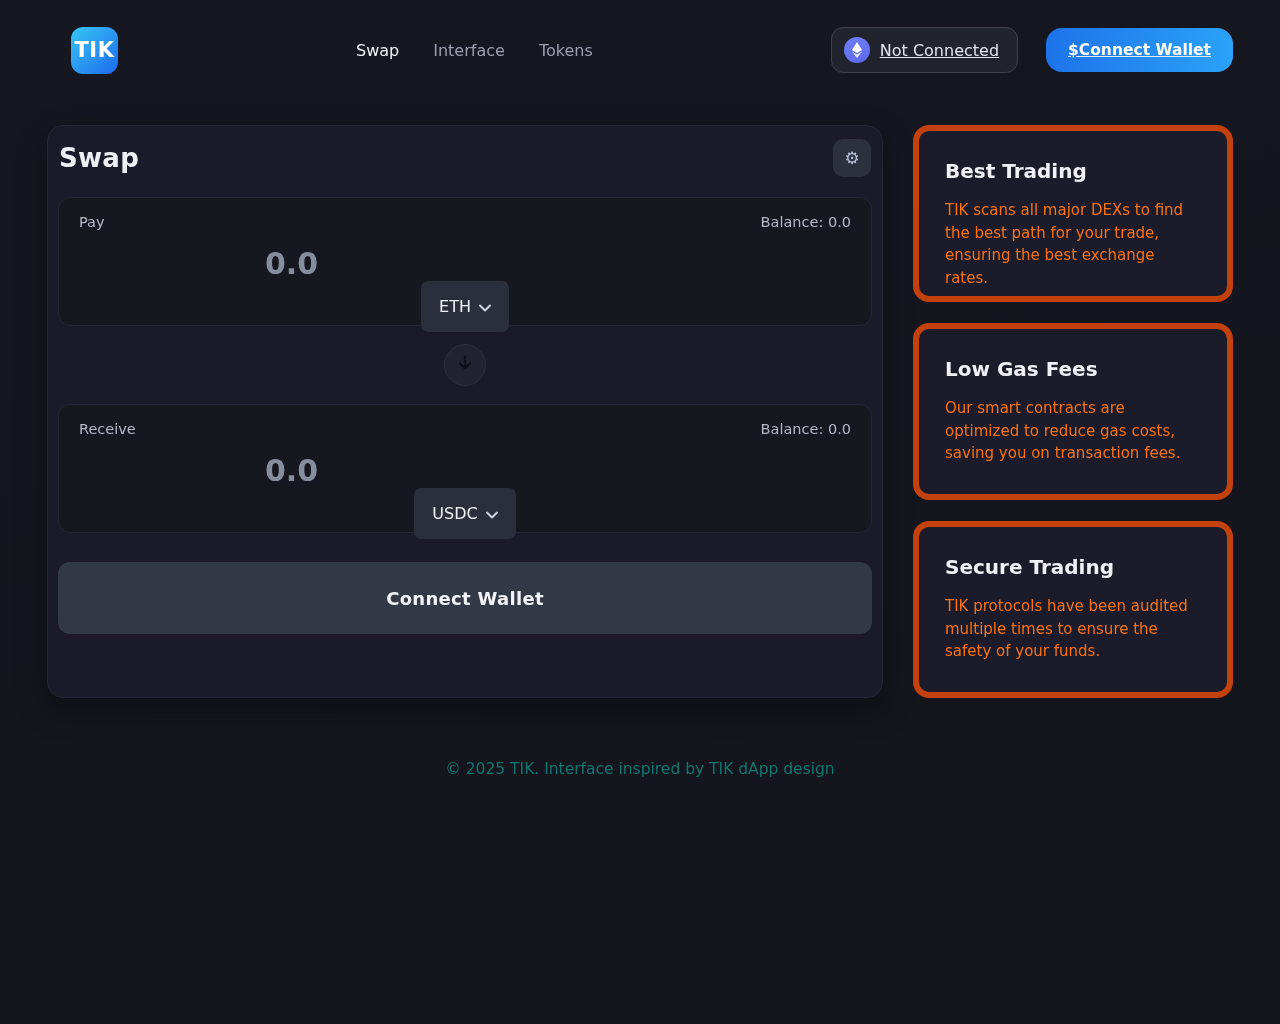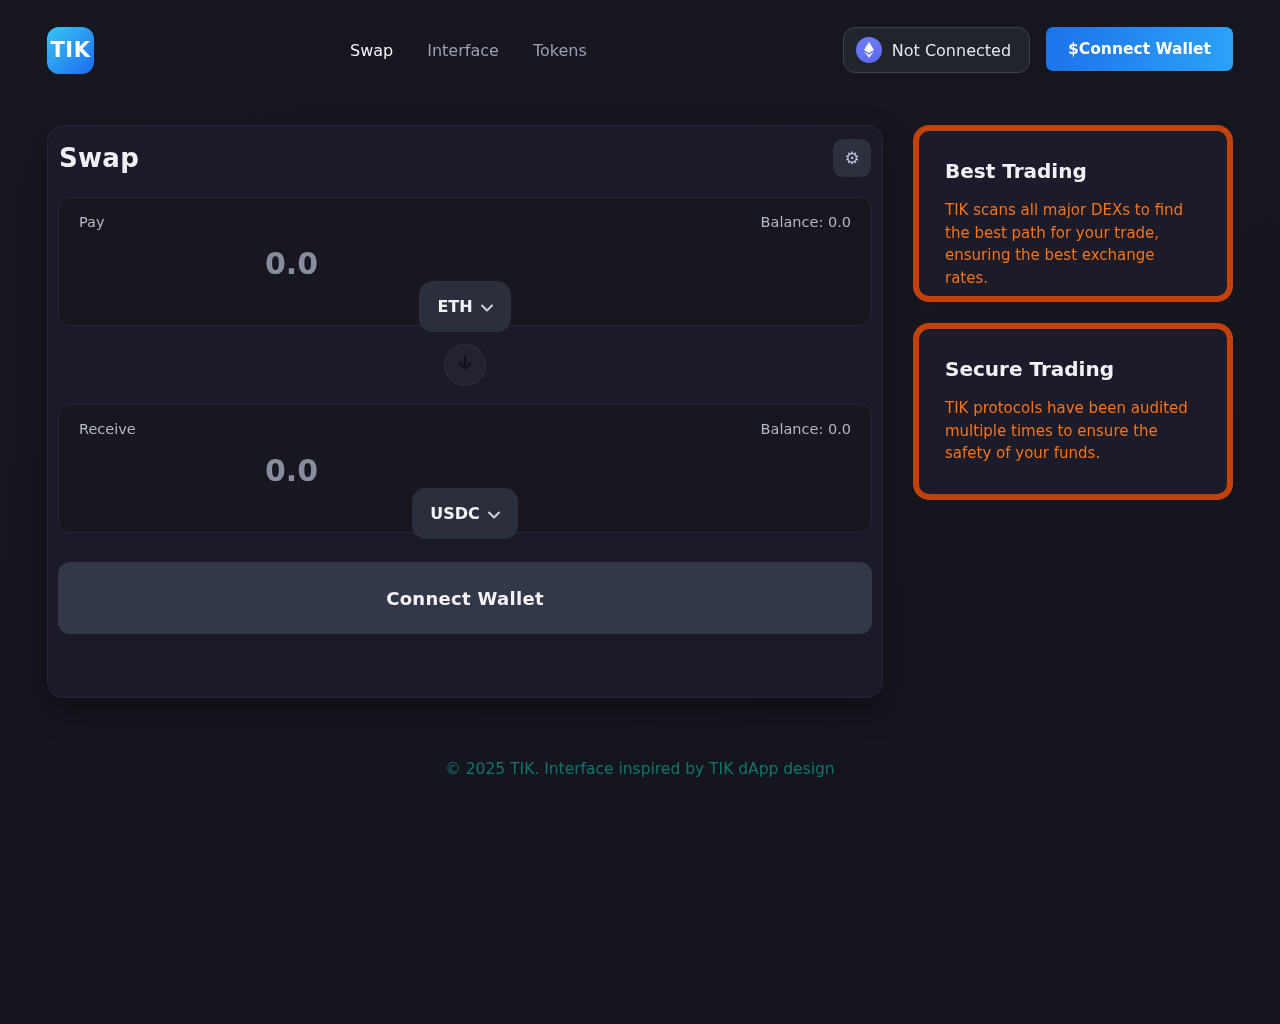--- a/index.html
+++ b/index.html
@@ -4,44 +4,44 @@
 <style>
   * { margin:0; padding:0; box-sizing:border-box; }
   html,body { width:1280px; height:1024px; overflow:hidden; }
   body {
     font-family:"DejaVu Sans","Liberation Sans",sans-serif;
     background:linear-gradient(165deg,#171721 0%,#15151e 55%,#14141d 100%);
     color:#e8eaf1;
   }
 
   
-  .header { height:100px; display:flex; align-items:center; padding:0 47px; }
+  .header { height:100px; display:flex; align-items:center; padding:0 47px;margin-left:24px; }
   .logo {
     width:47px; height:47px; border-radius:12px;
     background:linear-gradient(135deg,var(--logo-cyan,#38c6f4),var(--logo-blue,#1d6bf0));
     display:flex; align-items:center; justify-content:center;
     font-size:21px; font-weight:bold; color:#fff; letter-spacing:.5px;
     cursor:pointer; flex:0 0 auto;
   }
   .nav { flex:1; display:flex; justify-content:center; gap:34px; font-size:16px; }
   .nav-link { color:#9b9fb0; cursor:pointer; }
   .nav-link.active { color:#f2f3f7; }
-  .header-right { display:flex; align-items:flex-start; gap:16px; }
+  .header-right { display:flex; align-items:center; gap:28px;text-decoration:underline; }
   .wallet-status {
     display:flex; align-items:center; gap:10px;
     background:#22242d; border:1px solid #3e414c; border-radius:12px;
     padding:9px 18px 9px 12px; font-size:16px; color:#e3e5ec; cursor:pointer;
   }
   .eth-circle {
     width:26px; height:26px; border-radius:50%;
     background:linear-gradient(160deg,#707ff5,var(--eth-icon-purple,#5a68ef));
     display:flex; align-items:center; justify-content:center;
   }
   .btn-connect-top {
-    border:none; border-radius:7px; padding:13px 22px;
+    border:none; border-radius:16px; padding:13px 22px;
     background:linear-gradient(90deg,var(--accent-blue,#1d73ea),var(--accent-blue-light,#2ba2f8));
     color:#fff; font-size:15.5px; font-weight:bold; cursor:pointer;
     font-family:inherit;
   }
 
   
   .main { display:flex; gap:30px; padding:25px 47px 0 47px; align-items:flex-start; }
 
   .swap-card {
     flex:1; height:573px;
@@ -66,22 +66,22 @@
   .panel-row1 { display:flex; justify-content:space-between; font-size:14.5px; color:#b4b8c6; }
   .panel-row2 { display:flex; justify-content:space-between; align-items:center; margin-top:16px;flex-direction:column; }
   .amount-input {
     background:transparent; border:none; outline:none;
     font-size:30px; font-weight:bold; color:#8d93a3; width:400px;
     font-family:inherit;
   }
   .amount-input::placeholder { color:#868d9e; opacity:1; }
   .token-btn {
     display:flex; align-items:center; gap:8px;
-    background:#2b2f3c; border:none; border-radius:14px;
-    padding:16px 18px; color:#f2f3f7; font-size:16px; font-weight:bold;
+    background:#2b2f3c; border:none; border-radius:7px;
+    padding:16px 18px; color:#f2f3f7; font-size:16px; font-weight:normal;
     cursor:pointer; font-family:inherit;
   }
 
   .flip-row { display:flex; justify-content:center; padding:18px 0; }
   .flip-btn {
     width:42px; height:42px; border-radius:50%;
     background:#222230; border:1px solid #2e2e3e;
     display:flex; align-items:center; justify-content:center; cursor:pointer;
   }
 
@@ -189,20 +189,24 @@
 
     <button class="btn-connect-main">Connect Wallet</button>
   </section>
 
   <aside class="sidebar">
     <div class="info-card">
       <h2 class="info-title">Best Trading</h2>
       <p class="info-body">TIK scans all major DEXs to find the best path for your trade, ensuring the best exchange rates.</p>
     </div>
     <div class="info-card">
+      <h2 class="info-title">Low Gas Fees</h2>
+      <p class="info-body">Our smart contracts are optimized to reduce gas costs, saving you on transaction fees.</p>
+    </div>
+    <div class="info-card">
       <h2 class="info-title">Secure Trading</h2>
       <p class="info-body">TIK protocols have been audited multiple times to ensure the safety of your funds.</p>
     </div>
   </aside>
 
 </div>
 
 <div class="footer">© 2025 TIK. Interface inspired by TIK dApp design</div>
 
 </body></html>

